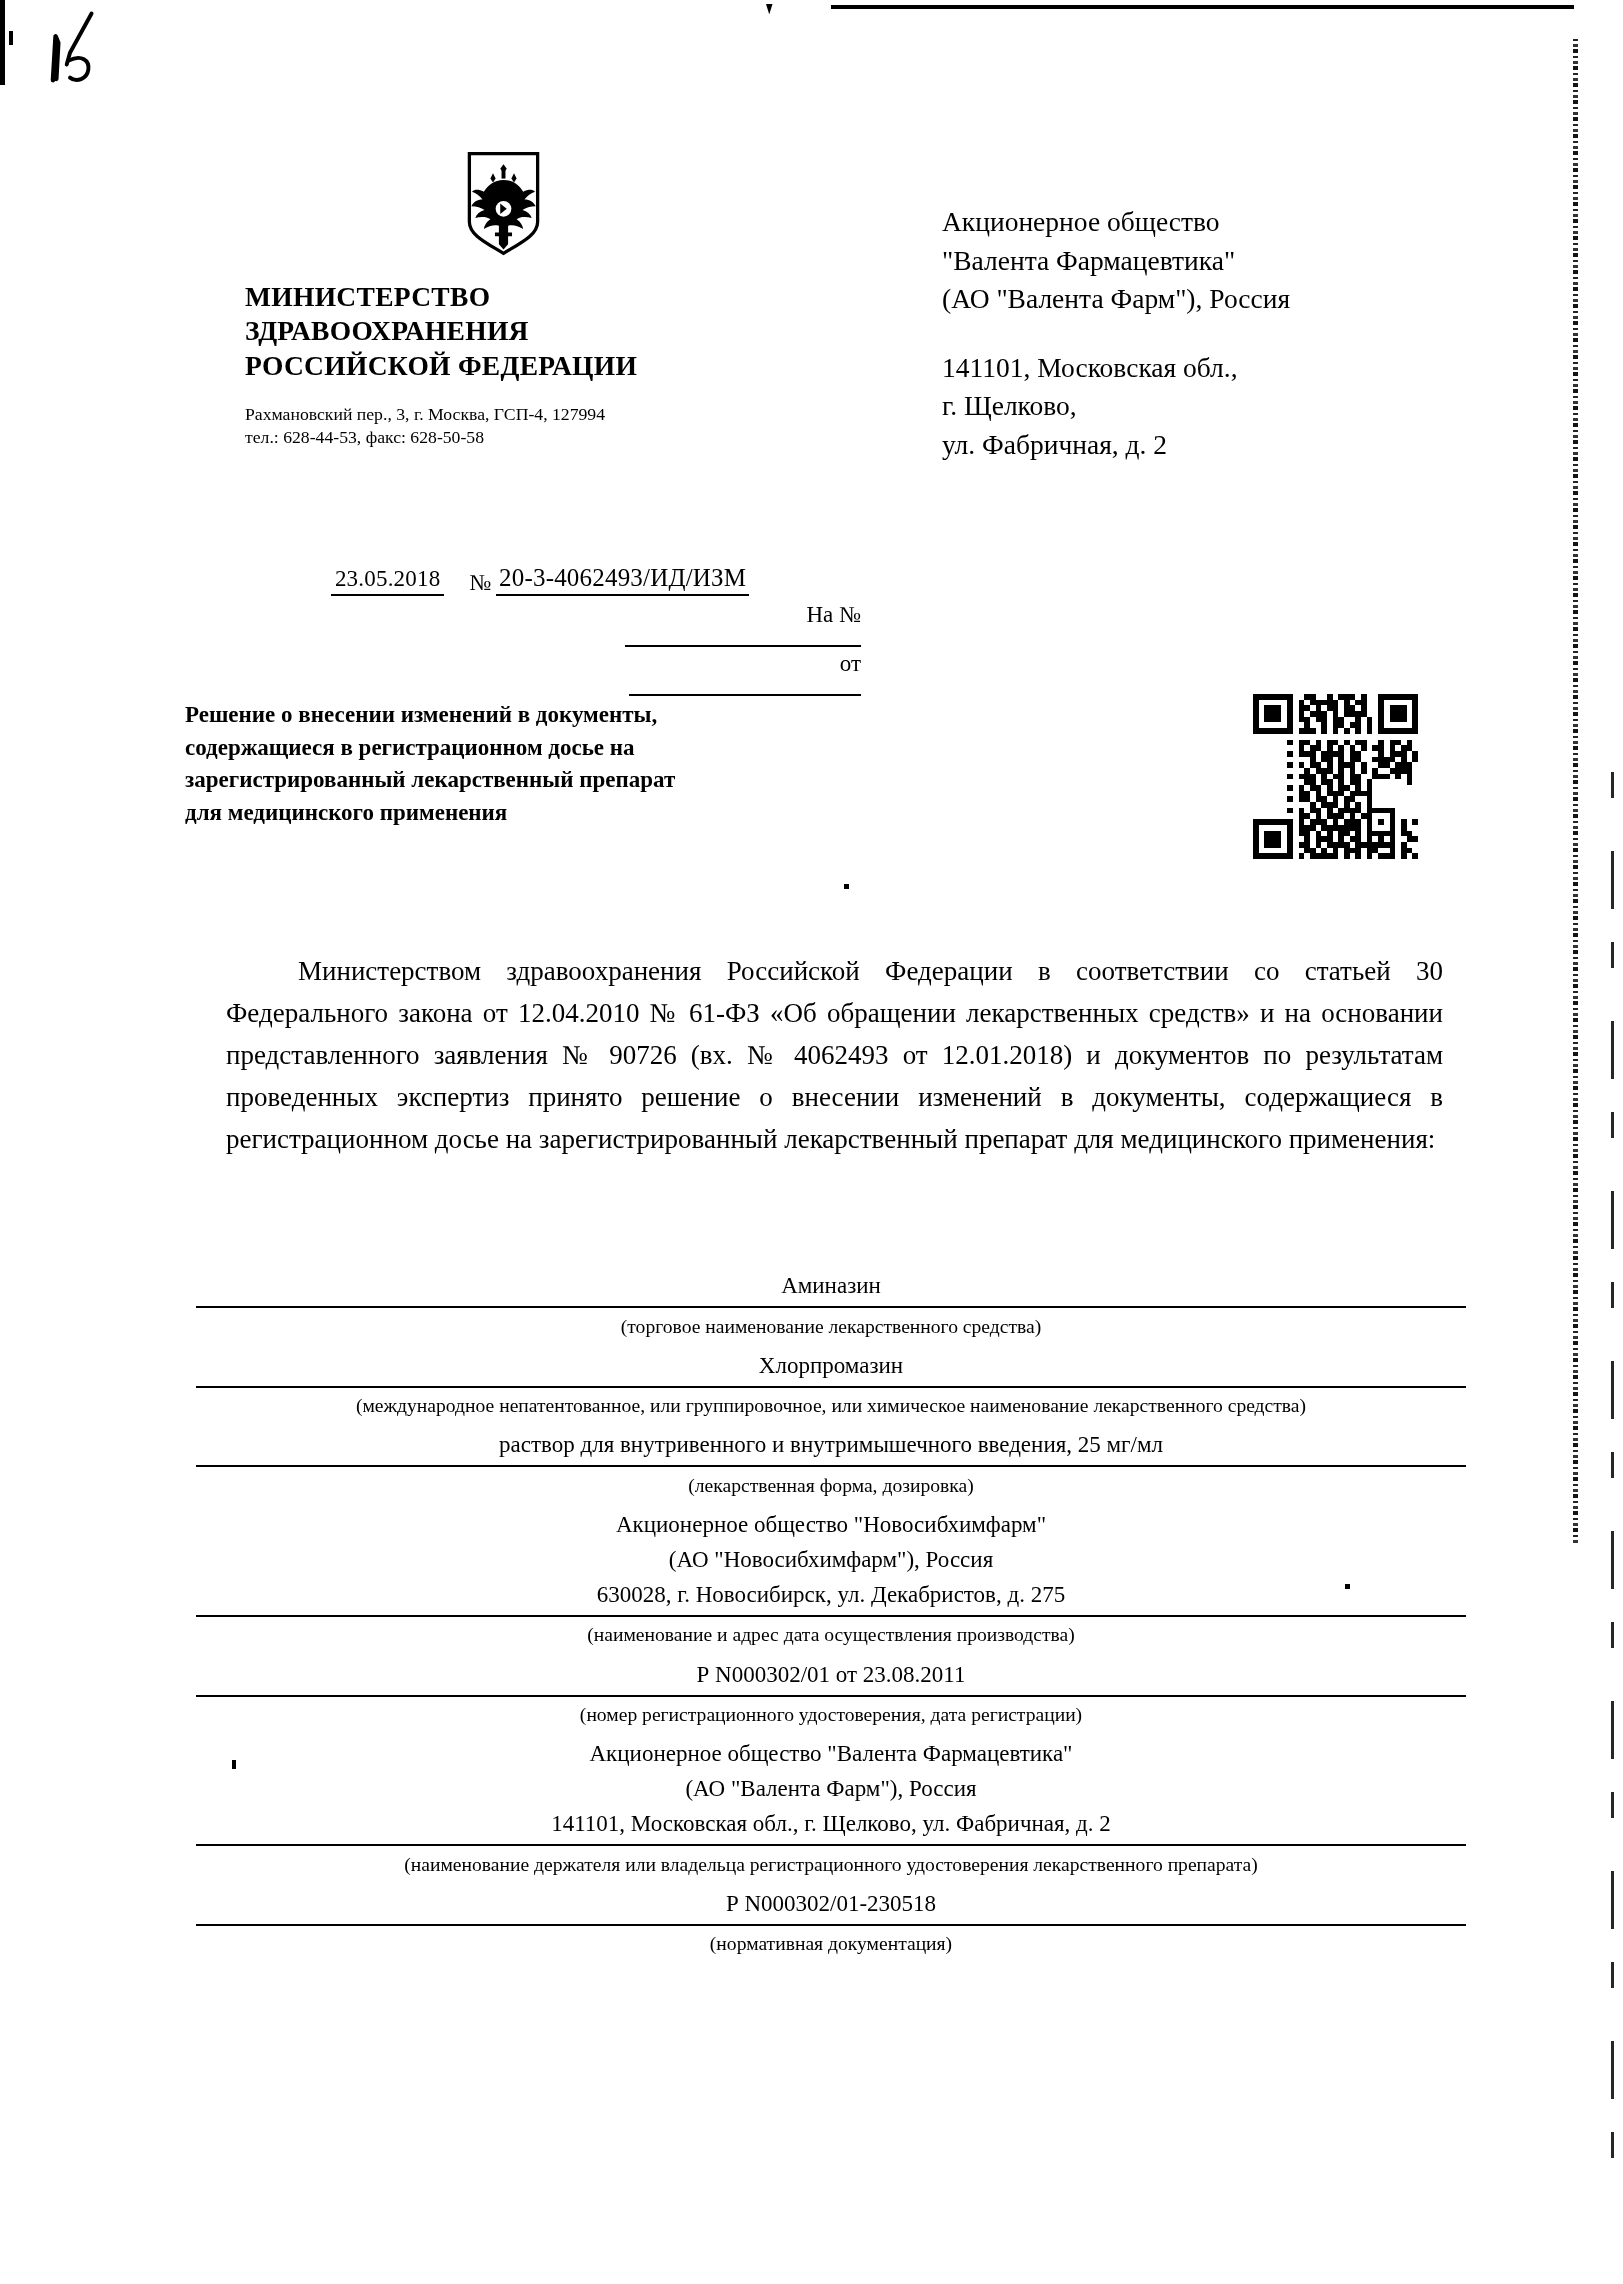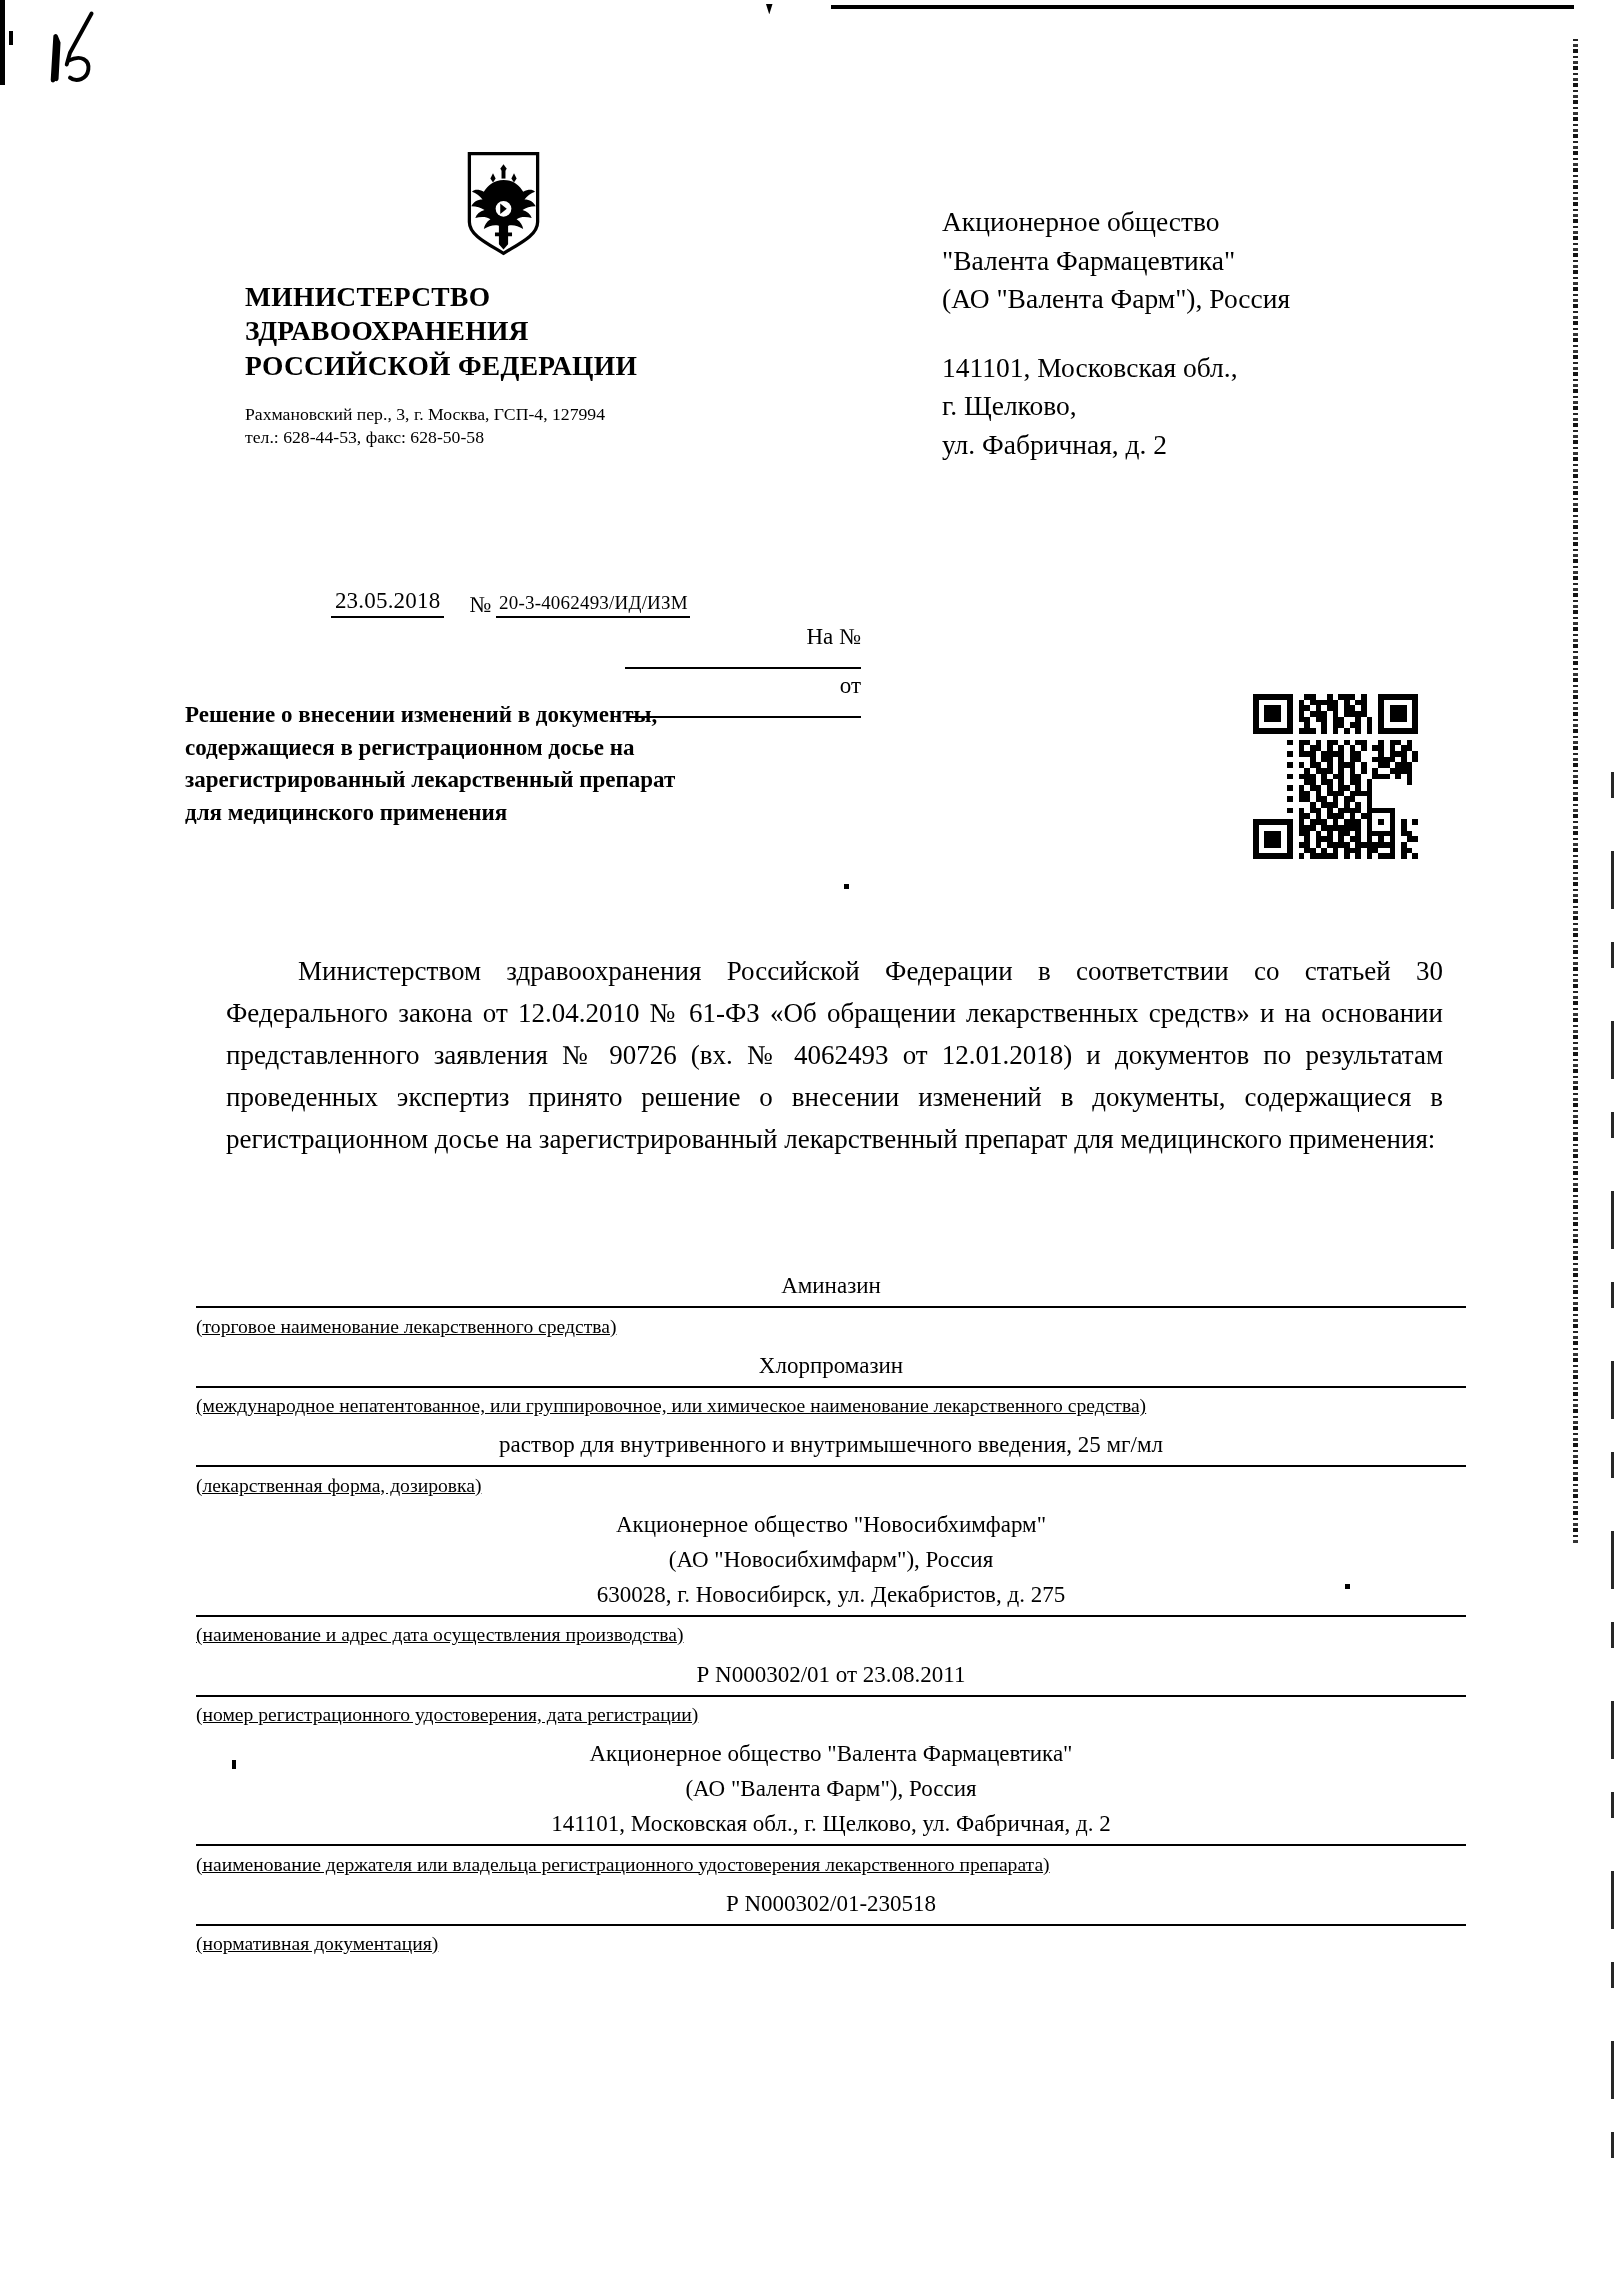--- a/index.html
+++ b/index.html
@@ -158,23 +158,22 @@
     font-size: 23px;
     letter-spacing: 0.2px;
   }
   .ref-no-label {
     margin: 0 5.2px 0 25px;
     font-size: 23px;
   }
   .ref-no {
     border-bottom: 2.6px solid #000;
     padding: 0 2.6px 2px 2.6px;
-    font-size: 19px;
+    font-size: 25px;
     letter-spacing: 0.2px;
-    margin-top: 28px;
   }
   .ref-bot {
     display: flex;
     align-items: flex-end;
     margin-top: 6px;
     flex-direction: column;
   }
   .ref-na { font-size: 23px; white-space: nowrap; }
   .ref-blank1 {
     width: 236px;
@@ -237,25 +236,24 @@
     font-size: 23px;
     line-height: 1.30;
     padding: 1.3px 0 3.9px 0;
   }
   .rule {
     border-top: 2.6px solid #000;
     height: 0;
     margin: 1.3px 0 0 0;
   }
   .cap {
-    text-align: left;
+    text-align: center;
     font-size: 19.6px;
     line-height: 1.30;
     padding: 5.2px 0 10.5px 0;
-    text-decoration: underline;
   }
 
   
   .grp { margin-bottom: 0; }
 </style>
 </head>
 <body>
 
 <div id="page">
 

